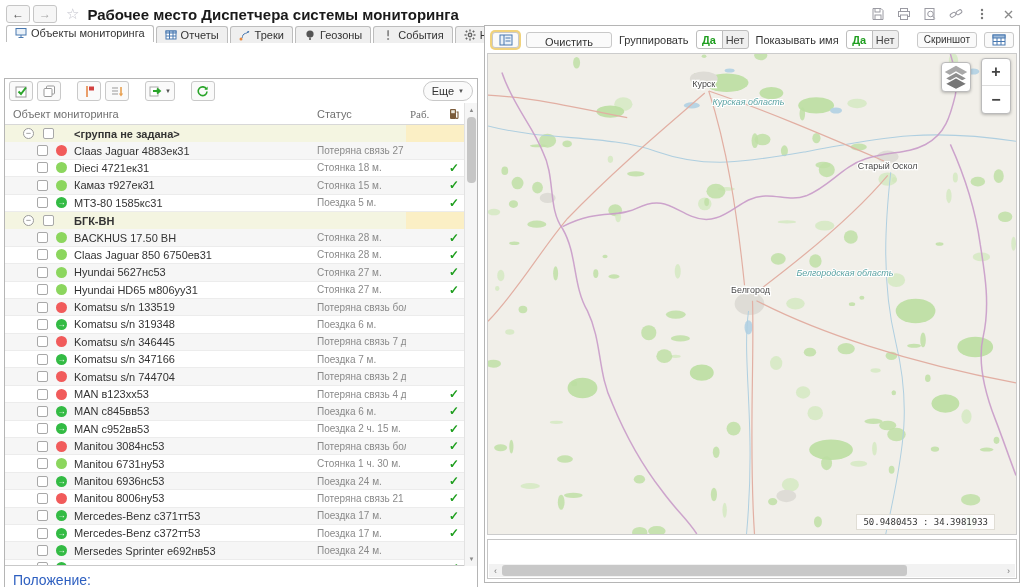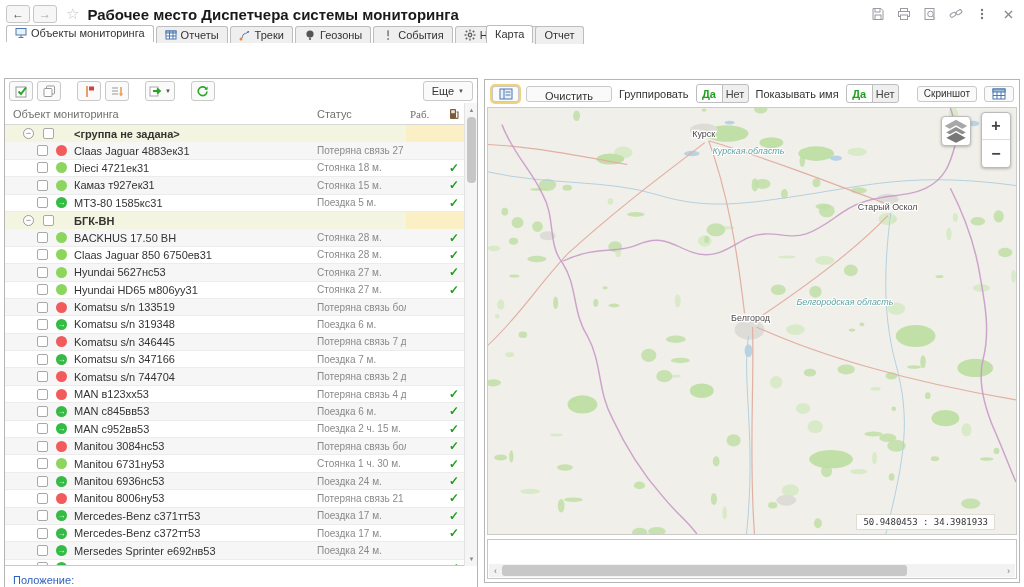--- a/index.html
+++ b/index.html
@@ -30,21 +30,21 @@
   .tab.active { background:#fff; z-index:3; padding-bottom:3px; top:0; }
   .tab .ticn { display:inline-flex; width:12px; height:12px; }
 
   .frame { border:1px solid #b5b5b5; background:#fff; flex:1; display:flex; flex-direction:column; position:relative; z-index:1; }
 
   
   .ltoolbar { height:24px; display:flex; align-items:center; padding:2px 4px; gap:4px; }
   .tbtn { height:20px; min-width:24px; border:1px solid #c9c9c9; border-radius:3px; background:#fafafa;
           display:flex; align-items:center; justify-content:center; gap:2px; cursor:pointer; padding:0 3px; }
   .tb-gap { width:8px; }
-  .more-btn { margin-left:auto; height:20px; border:1px solid #c9c9c9; border-radius:3px; background:#fafafa;
+  .more-btn { margin-left:auto; height:20px; border:1px solid #c9c9c9; border-radius:10px; background:#fafafa;
               font-size:11px; color:#333; display:flex; align-items:center; gap:4px; padding:0 8px; cursor:pointer; }
   .caret { font-size:6px; color:#555; }
 
   
   .table-wrap { position:relative; }
   .thead { display:flex; height:22px; align-items:center; border-bottom:1px solid #d8d8d8; color:#707070; font-size:11px; }
   .trow { display:flex; height:17.4px; align-items:center; font-size:11px; }
   .cell { overflow:hidden; white-space:nowrap; height:100%; display:flex; align-items:center; }
   .c-name { width:308px; padding-left:8px; }
   .c-status { width:93px; padding-left:4px; }
@@ -68,21 +68,21 @@
   .st.parked { background:#8cd65e; }
   .st.moving { background:#33bb44; color:#fff; font-size:8px; font-weight:bold; line-height:11px; text-align:center; }
   .okmark { color:#1e9e1e; font-weight:bold; font-size:12px; }
 
   .v-scroll { position:absolute; right:0; top:0; bottom:0; width:13px; background:#f5f5f5; border-left:1px solid #e2e2e2; }
   .v-scroll .arr { position:absolute; left:0; width:13px; text-align:center; font-size:6px; color:#8a8a8a; }
   .v-scroll .up { top:4px; } .v-scroll .down { bottom:4px; }
   .v-thumb { position:absolute; left:2px; width:9px; top:14px; height:66px; background:#c6c6c6; border-radius:4px; }
 
   .lfooter { padding:7px 8px 0; }
-  .flink { display:block; color:#2d5fc0; font-size:11px; line-height:15px; text-decoration:none; cursor:pointer; }
+  .flink { display:block; color:#2d5fc0; font-size:14px; line-height:15px; text-decoration:none; cursor:pointer; }
 
   
   .mtoolbar { height:27px; display:flex; align-items:center; padding:3px 5px; gap:7px; font-size:11px; }
   .mbtn { height:16px; border:1px solid #c9c9c9; border-radius:3px; background:#fafafa; display:flex;
           align-items:center; justify-content:center; gap:5px; cursor:pointer; padding:0 6px; color:#333;flex-direction:column; }
   .legend-btn { width:27px; box-shadow:0 0 0 2px #f0d27c; margin-left:2px; }
   .clear-btn { width:86px; }
   .yn { display:flex; }
   .yn .yn-b { height:19px; min-width:27px; border:1px solid #bdbdbd; background:#efefef; color:#444;
               display:flex; align-items:center; justify-content:center; font-size:11px; cursor:pointer; }
@@ -581,28 +581,20 @@
 
         <div class="lfooter">
           <span class="flink">Положение:</span>
           <span class="flink">Состояние:</span>
           <span class="flink">Скорость:</span>
         </div>
       </div>
     </div>
 
     <div class="panel right-panel">
-      <div class="tabs">
-        <div class="tab active">
-          <span>Карта</span>
-        </div>
-        <div class="tab">
-          <span>Отчет</span>
-        </div>
-      </div>
 
       <div class="frame">
 
         <div class="mtoolbar">
           <div class="mbtn legend-btn">
             <svg width="14" height="12" viewBox="0 0 14 12">
                 <rect x="1" y="1" width="12" height="10" fill="#eaf1f8" stroke="#4878b0"></rect>
                 <line x1="5" y1="1" x2="5" y2="11" stroke="#4878b0"></line>
                 <line x1="6.5" y1="4" x2="11.5" y2="4" stroke="#4878b0"></line>
                 <line x1="6.5" y1="7" x2="11.5" y2="7" stroke="#4878b0"></line>

